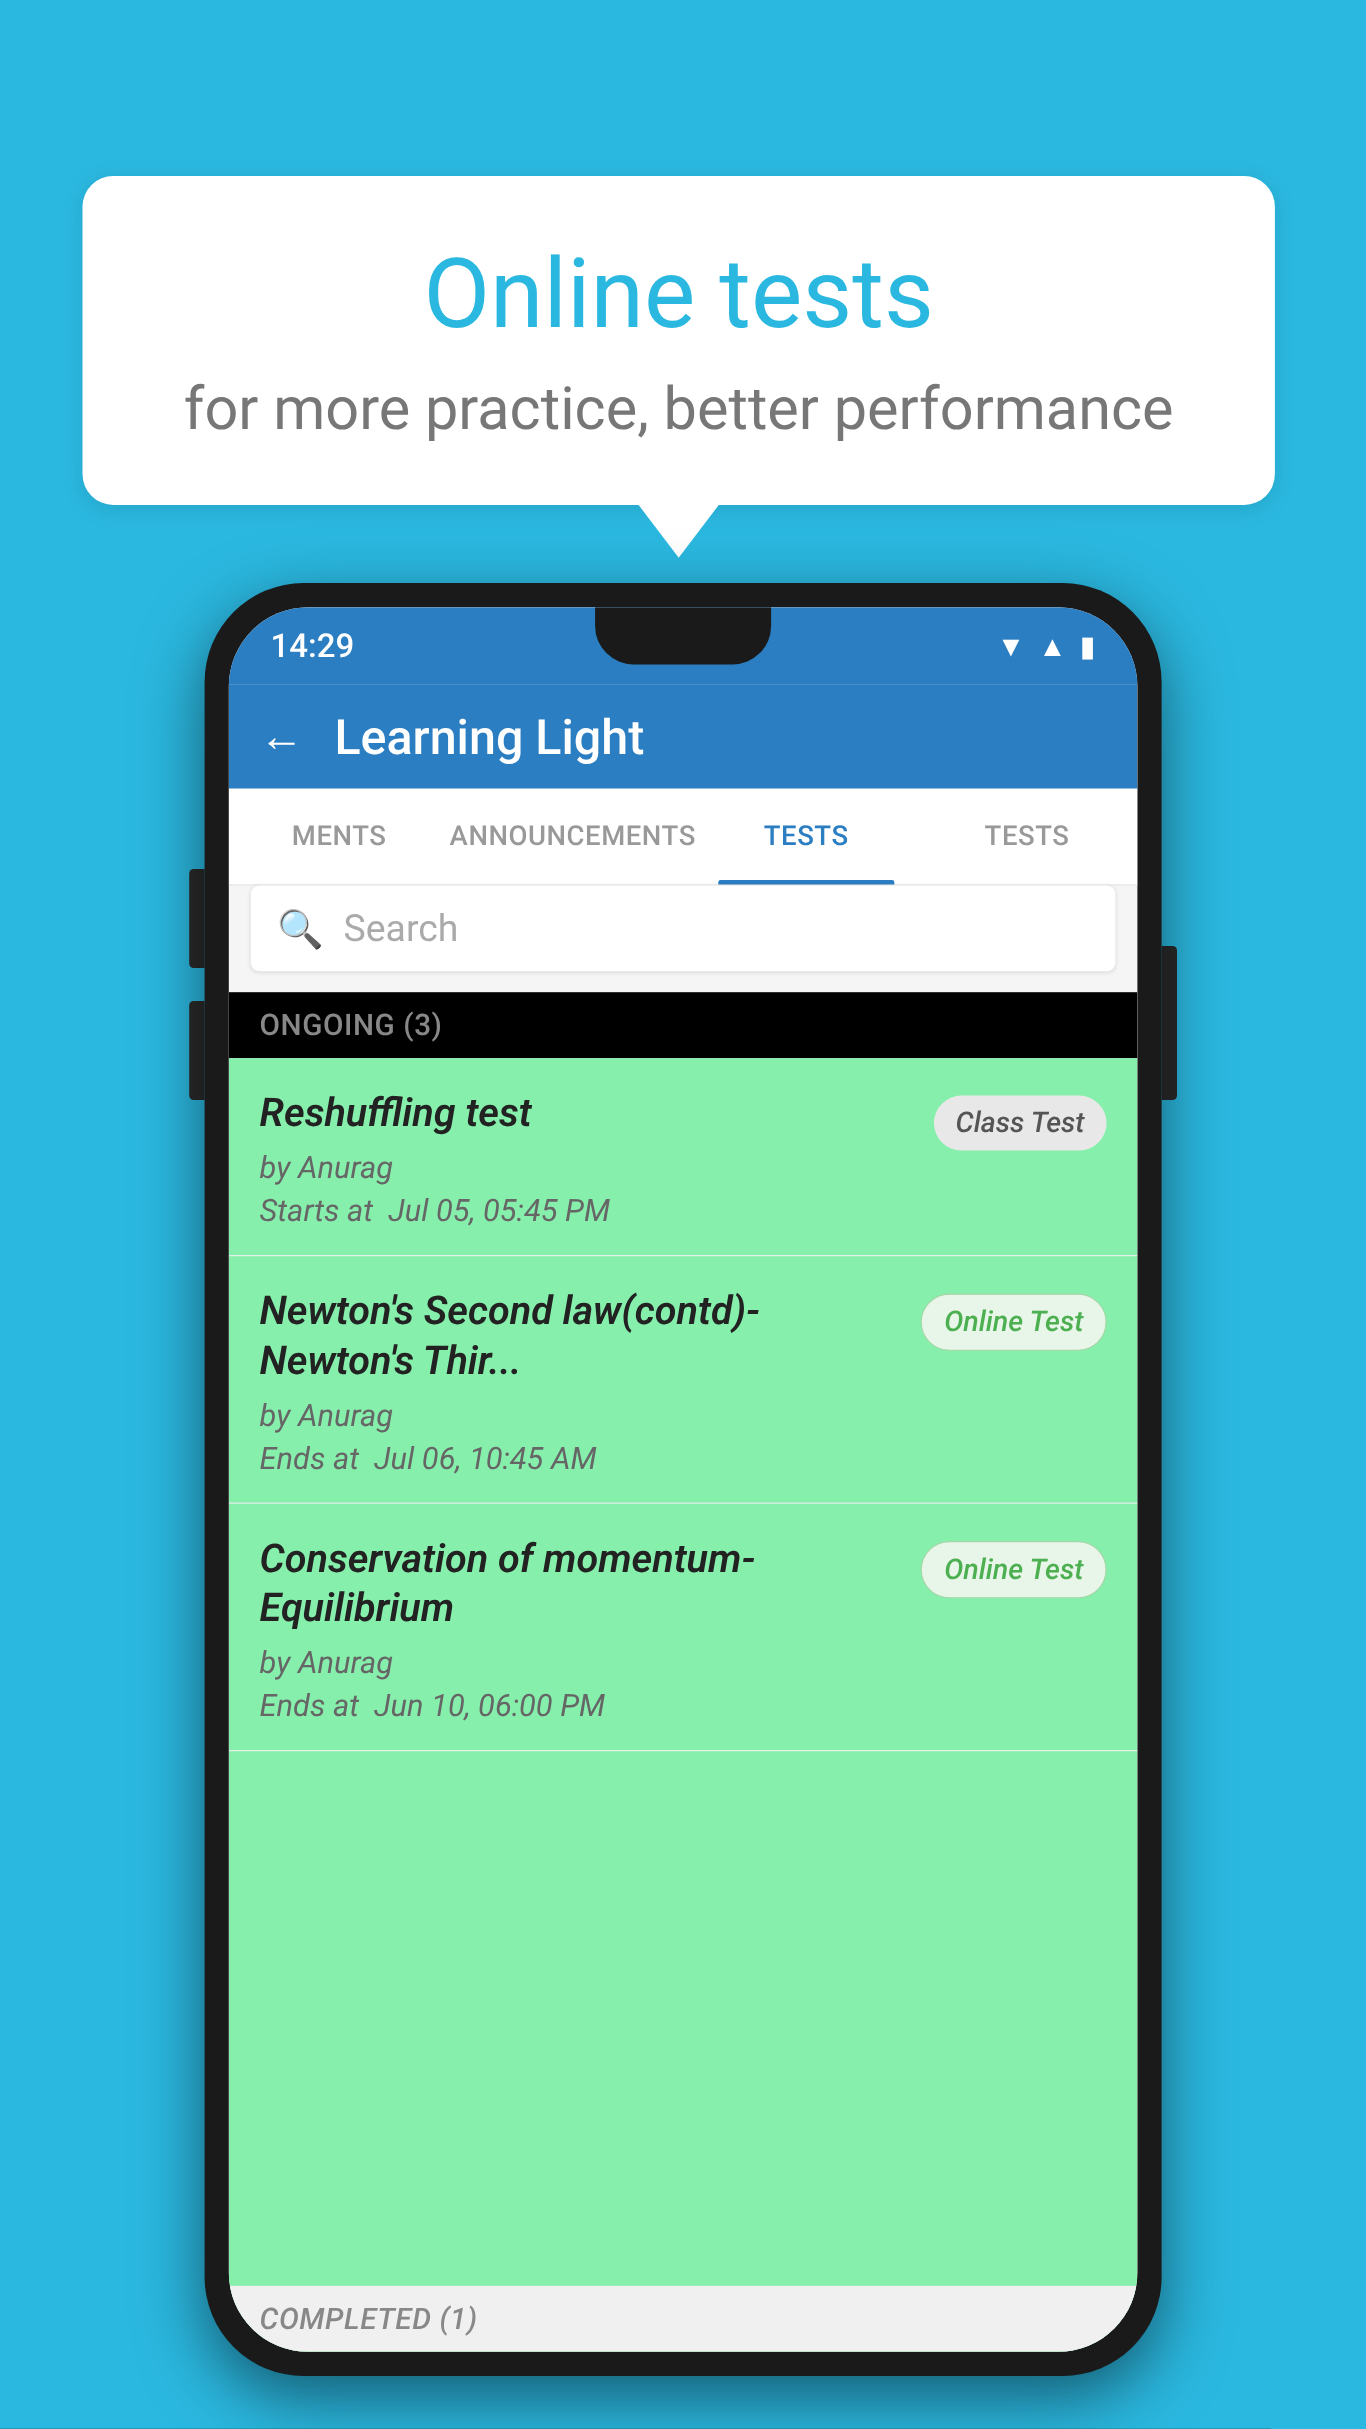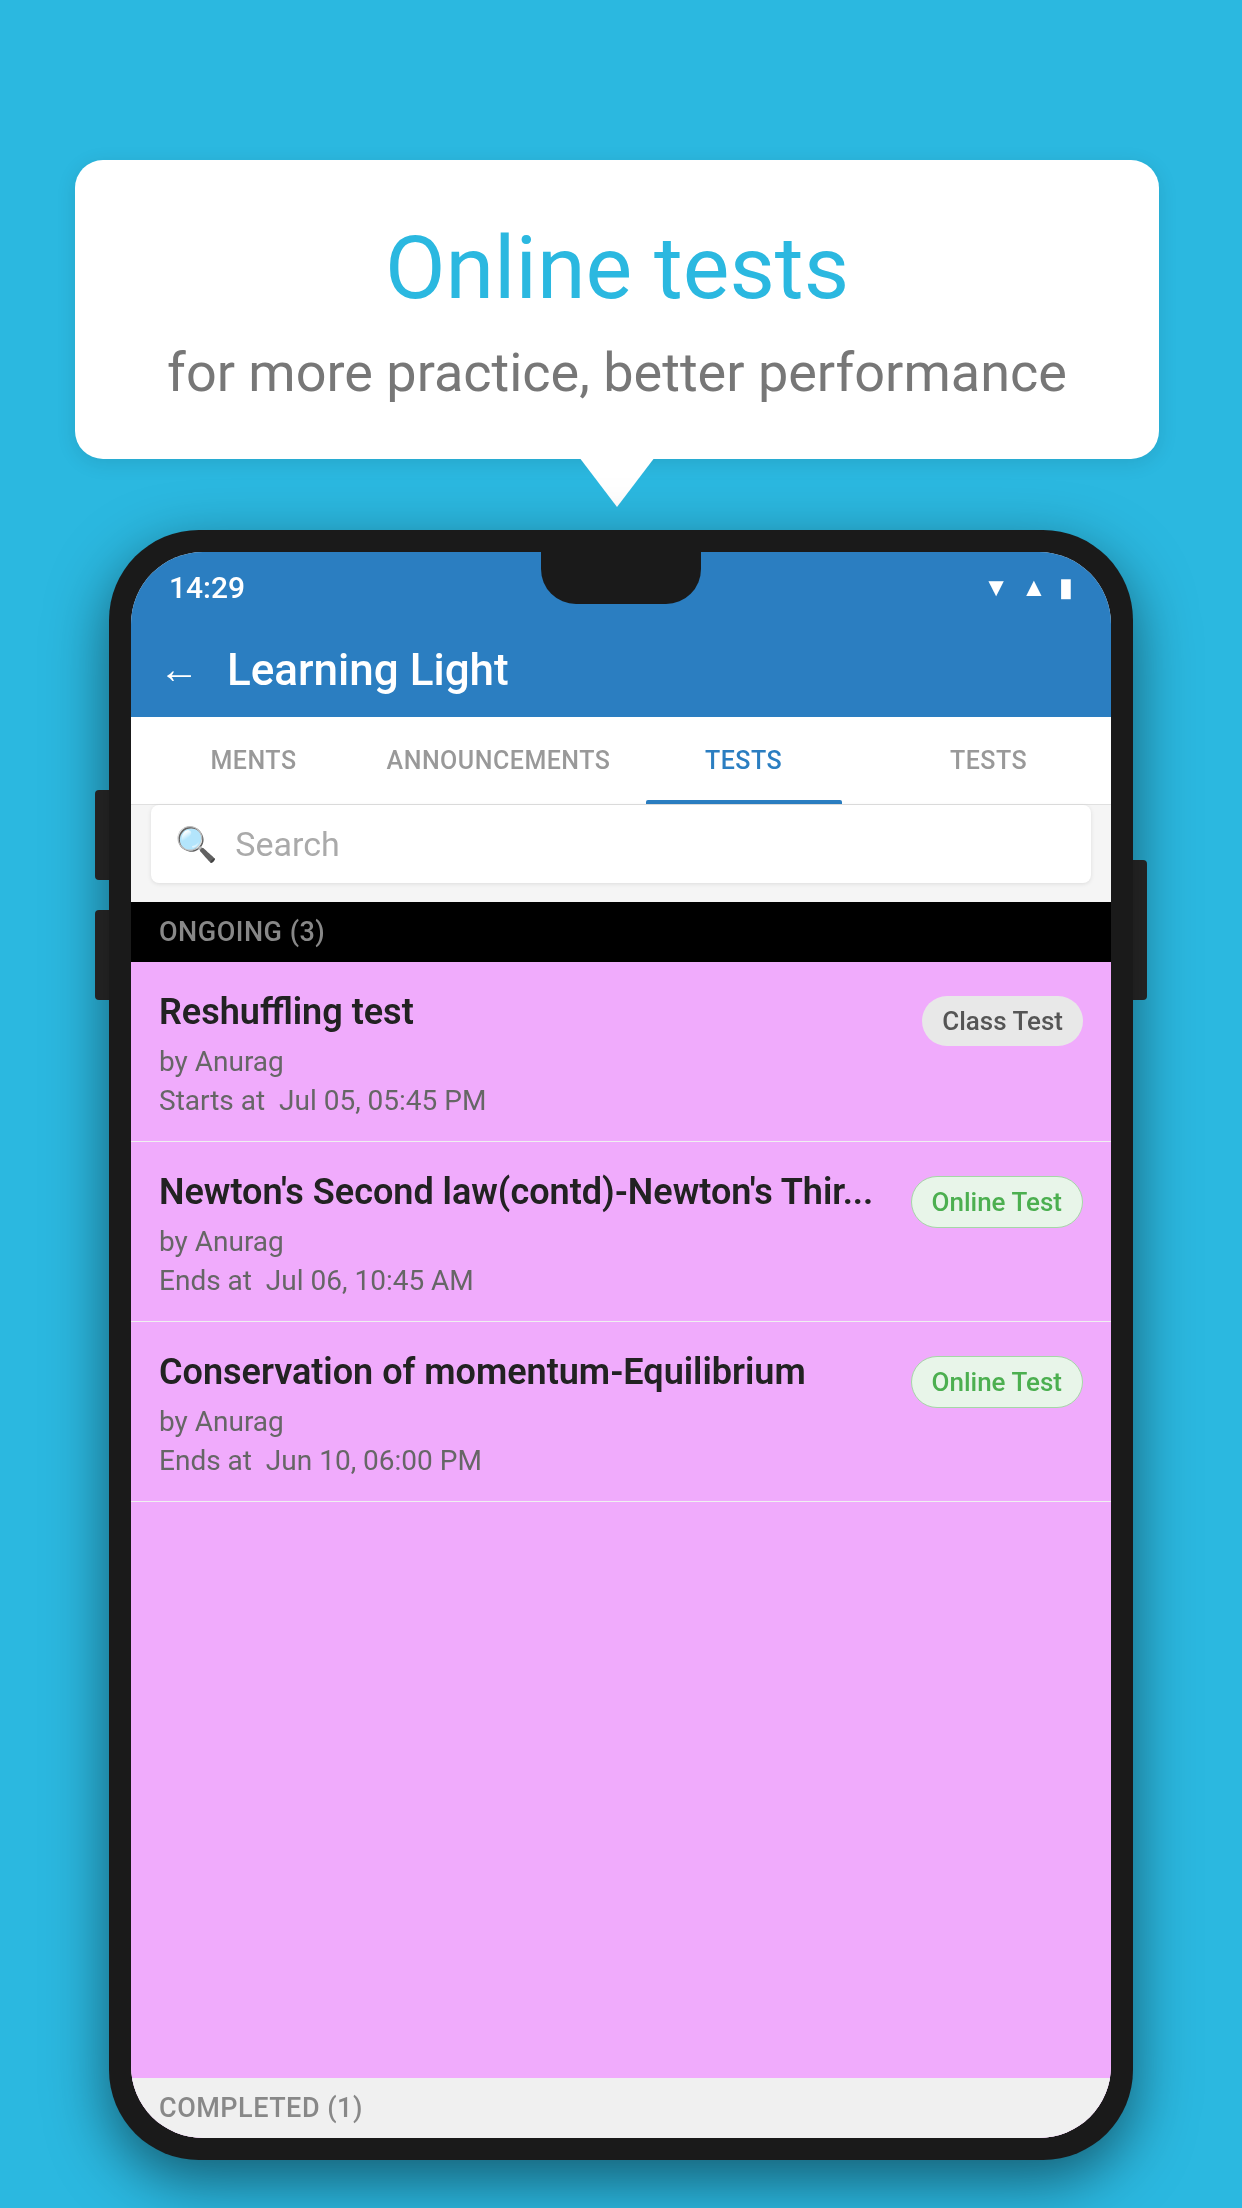--- a/index.html
+++ b/index.html
@@ -48,21 +48,21 @@
       color: #777;
       font-weight: 400;
     }
 
     
     .phone-wrapper {
       position: absolute;
       top: 530px;
       left: 50%;
       transform: translateX(-50%);
-      width: 1024px;
+      width: 870px;
       height: 1630px;
     }
 
     
     .phone-frame {
       position: absolute;
       top: 0; left: 0; right: 0; bottom: 0;
       background: #1a1a1a;
       border-radius: 90px;
       box-shadow: 0 20px 60px rgba(0,0,0,0.5);
@@ -226,22 +226,23 @@
       letter-spacing: 0.5px;
     }
 
     
     .test-list {
       position: absolute;
       top: 410px;
       left: 0;
       right: 0;
       bottom: 0;
-      background: #f0abfc;
+      background: #86efac;
       overflow: hidden;
+      font-style: italic;
     }
 
     .test-item {
       padding: 28px 28px 24px;
       border-bottom: 1px solid #f0f0f0;
       display: flex;
       align-items: flex-start;
       justify-content: space-between;
       gap: 16px;
     }

